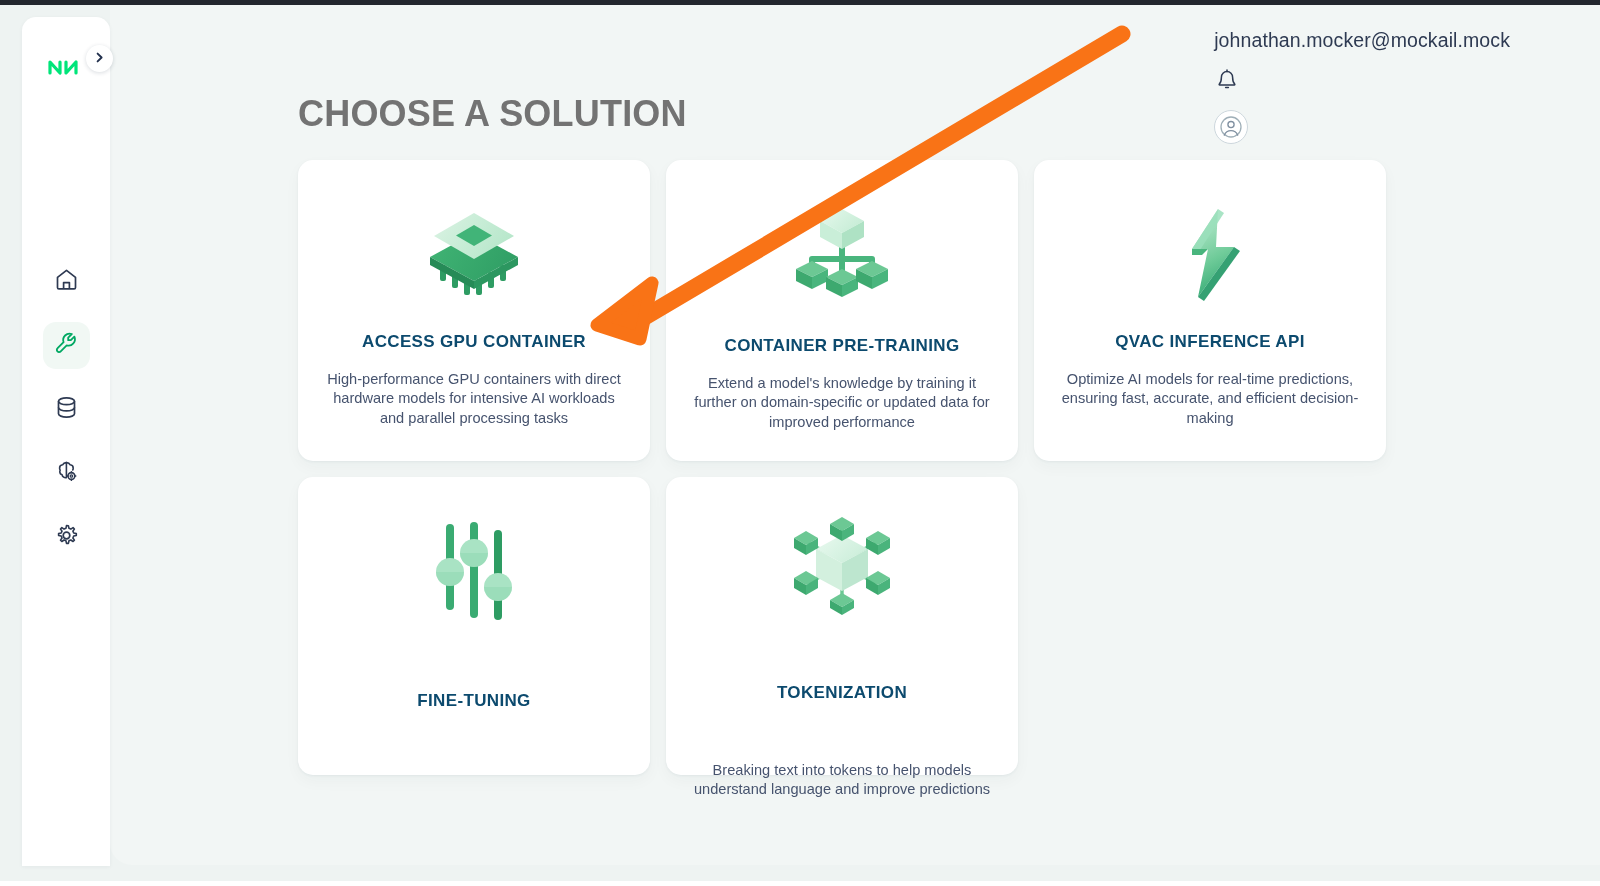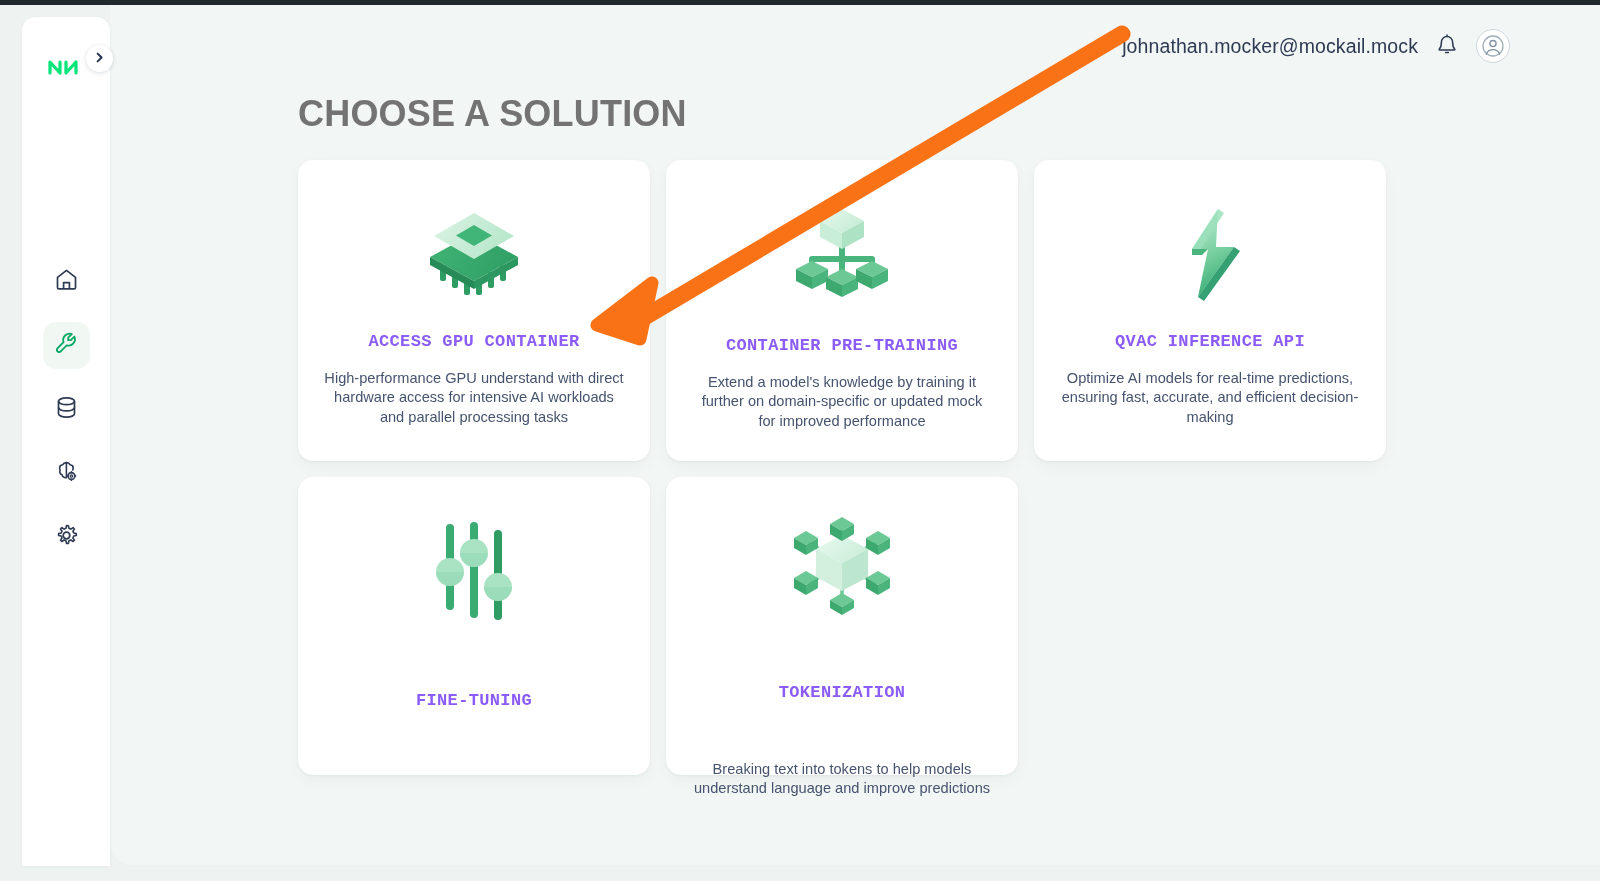--- a/index.html
+++ b/index.html
@@ -60,22 +60,23 @@
   .main {
     position: absolute; left: 110px; top: 5px;
     width: 1490px; height: 860px;
     background: #f2f6f5;
     border-bottom-left-radius: 22px;
     overflow: hidden;
   }
   
   .header {
     position: absolute; right: 90px; top: 24px;
-    display: flex; align-items: center; gap: 16px;
+    display: flex; gap: 16px;
     z-index: 3;
+    flex-direction: column;
   }
   .user-email {
     font-size: 19.5px; color: #2e3a52; letter-spacing: .1px;
     white-space: nowrap;
   }
   .icon-btn {
     width: 26px; height: 26px;
     display: flex; align-items: center; justify-content: center;
     cursor: pointer;
   }
@@ -110,24 +111,23 @@
   }
   .card.r1 { height: 301px; }
   .card.r2 { height: 298px; gap: 40px; }
   .card-icon {
     height: 118px; width: 118px;
     display: flex; align-items: center; justify-content: center;
     margin-top: 6px;
   }
   .card.r2 .card-icon { margin-top: 8px; }
   .card-title {
-    font-size: 17px; font-weight: 700; color: #8b5cf6;
+    font-size: 17px; font-weight: 700; color: #0c4a6e;
     letter-spacing: .35px; text-align: left;
     margin-top: 20px;
-    font-family: Liberation Mono, monospace;
   }
   .card-desc {
     margin-top: 18px;
     font-size: 14.6px; line-height: 1.32;
     color: #46536e; text-align: center;
     max-width: 300px;
   }
   .card-2 .card-title { margin-top: 24px; }
   .card-5 .card-title { margin-top: 26px; }
   
@@ -194,21 +194,21 @@
             <path d="M52 30 L96 54 L52 78 L8 54 Z" fill="url(#chipBase)"></path>
             <path d="M8 54 L52 78 L52 86 L8 62 Z" fill="#268b57"></path>
             <path d="M96 54 L52 78 L52 86 L96 62 Z" fill="#2c9760"></path>
 
             <path d="M52 10 L92 33 L52 56 L12 33 Z" fill="url(#chipTop)"></path>
 
             <path d="M52 22 L70 32.5 L52 43 L34 32.5 Z" fill="#41b478"></path>
           </svg>
         </div>
         <div class="card-title">ACCESS GPU CONTAINER</div>
-        <div class="card-desc">High-performance GPU understand with direct hardware access for intensive AI workloads and parallel processing tasks</div>
+        <div class="card-desc">High-performance GPU containers with direct hardware models for intensive AI workloads and parallel processing tasks</div>
       </div>
 
       <div class="card r1 card-2">
         <div class="card-icon">
           <svg width="104" height="100" viewBox="0 0 104 100" fill="none">
             <defs>
               <linearGradient id="cubeLight" x1="38" y1="4" x2="72" y2="40" gradientUnits="userSpaceOnUse">
                 <stop stop-color="#e3f7ea"></stop>
                   <stop offset="1" stop-color="#bce9cf"></stop>
               </linearGradient>
@@ -233,21 +233,21 @@
               <path d="M68 74 L52 82 L52 94 L68 86 Z" fill="#49b57d"></path>
             </g>
             <g>
               <path d="M82 58 L98 66 L82 74 L66 66 Z" fill="#6cc894"></path>
               <path d="M66 66 L82 74 L82 86 L66 78 Z" fill="#3da96f"></path>
               <path d="M98 66 L82 74 L82 86 L98 78 Z" fill="#49b57d"></path>
             </g>
           </svg>
         </div>
         <div class="card-title">CONTAINER PRE-TRAINING</div>
-        <div class="card-desc">Extend a model's knowledge by training it further on domain-specific or updated mock for improved performance</div>
+        <div class="card-desc">Extend a model's knowledge by training it further on domain-specific or updated data for improved performance</div>
       </div>
 
       <div class="card r1 card-3">
         <div class="card-icon">
           <svg width="104" height="100" viewBox="0 0 104 100" fill="none">
             <defs>
               <linearGradient id="boltFace" x1="34" y1="8" x2="78" y2="92" gradientUnits="userSpaceOnUse">
                 <stop stop-color="#c8efd8"></stop>
                   <stop offset=".55" stop-color="#6fcb99"></stop>
                   <stop offset="1" stop-color="#23a06a"></stop>

